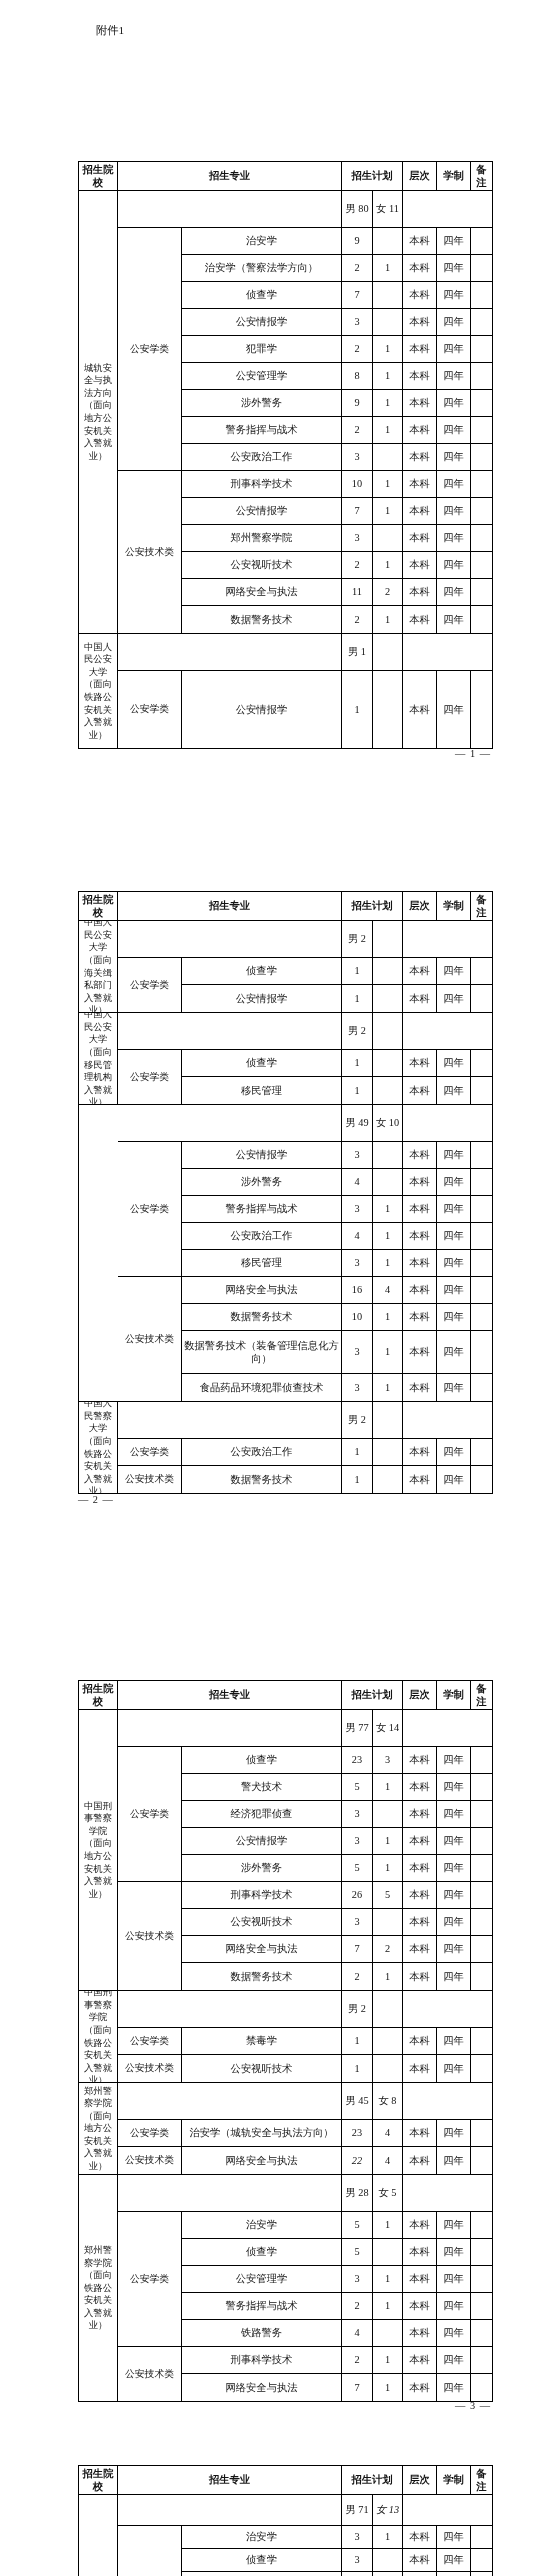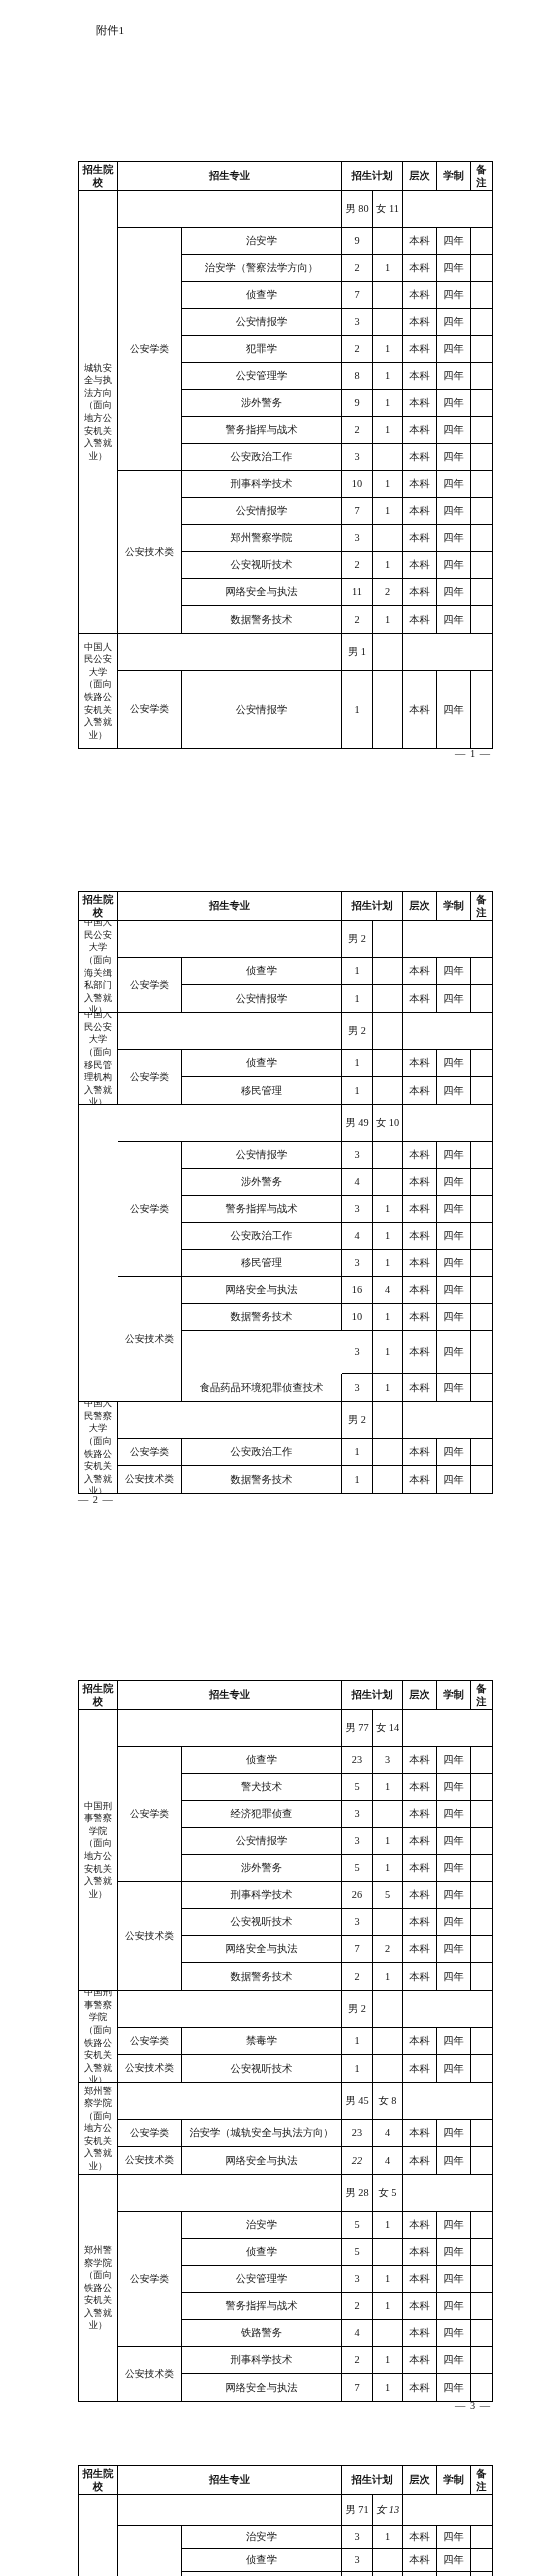--- a/index.html
+++ b/index.html
@@ -245,20 +245,21 @@
           <div class="cell " style="grid-area: 7 / 5 / 8 / 6;">4</div>
           <div class="cell " style="grid-area: 7 / 6 / 8 / 7;">本科</div>
           <div class="cell " style="grid-area: 7 / 7 / 8 / 8;">四年</div>
           <div class="cell  lastcol" style="grid-area: 7 / 8 / 8 / 9;"></div>
           <div class="cell major" style="grid-area: 8 / 3 / 9 / 4;">数据警务技术</div>
           <div class="cell " style="grid-area: 8 / 4 / 9 / 5;">10</div>
           <div class="cell " style="grid-area: 8 / 5 / 9 / 6;">1</div>
           <div class="cell " style="grid-area: 8 / 6 / 9 / 7;">本科</div>
           <div class="cell " style="grid-area: 8 / 7 / 9 / 8;">四年</div>
           <div class="cell  lastcol" style="grid-area: 8 / 8 / 9 / 9;"></div>
+          <div class="cell major" style="grid-area: 9 / 3 / 10 / 4;">数据警务技术（装备管理信息化方向）</div>
           <div class="cell " style="grid-area: 9 / 4 / 10 / 5;">3</div>
           <div class="cell " style="grid-area: 9 / 5 / 10 / 6;">1</div>
           <div class="cell " style="grid-area: 9 / 6 / 10 / 7;">本科</div>
           <div class="cell " style="grid-area: 9 / 7 / 10 / 8;">四年</div>
           <div class="cell  lastcol" style="grid-area: 9 / 8 / 10 / 9;"></div>
           <div class="cell major no-bb" style="grid-area: 10 / 3 / 11 / 4;">食品药品环境犯罪侦查技术</div>
           <div class="cell  no-bb" style="grid-area: 10 / 4 / 11 / 5;">3</div>
           <div class="cell  no-bb" style="grid-area: 10 / 5 / 11 / 6;">1</div>
           <div class="cell  no-bb" style="grid-area: 10 / 6 / 11 / 7;">本科</div>
           <div class="cell  no-bb" style="grid-area: 10 / 7 / 11 / 8;">四年</div>

